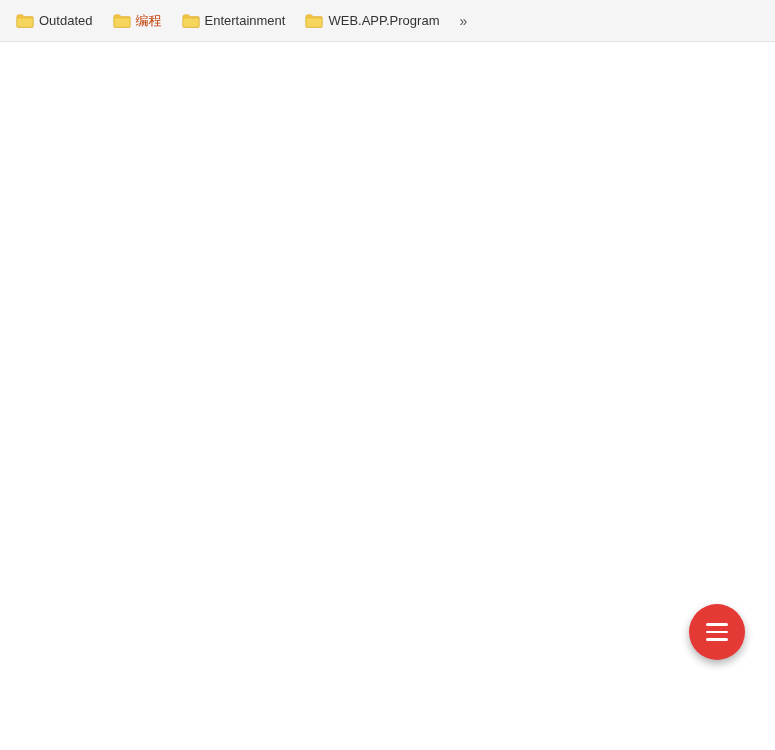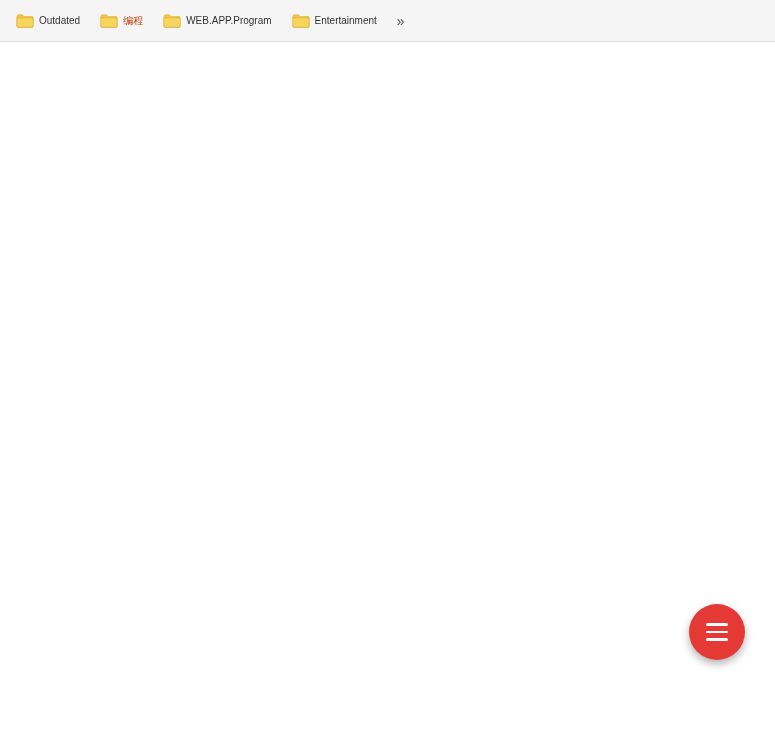--- a/index.html
+++ b/index.html
@@ -47,21 +47,21 @@
       position: relative;
       flex-shrink: 0;
     }
 
     .folder-icon svg {
       width: 18px;
       height: 16px;
     }
 
     .bookmark-label {
-      font-size: 10px;
+      font-size: 13px;
     }
 
     .bookmark-label.chinese {
       color: #c2410c;
     }
 
     .more-button {
       margin-left: 2px;
       padding: 4px 6px;
       font-size: 14px;
@@ -124,28 +124,28 @@
     <path d="M1 3 Q1 1 3 1 L7 1 L9 3 L18 3 Q19 3 19 4.5 L19 14 Q19 15 18 15 L2 15 Q1 15 1 14 Z" fill="#F6C344" stroke="#D4A017" stroke-width="0.5"></path>
     <path d="M1 4.5 L19 4.5 L19 14 Q19 15 18 15 L2 15 Q1 15 1 14 Z" fill="#F6D55C" stroke="#D4A017" stroke-width="0.5"></path>
   </svg></span>
       <span class="bookmark-label chinese">编程</span>
     </div>
     <div class="bookmark-item">
       <span class="folder-icon"><svg viewBox="0 0 20 16" xmlns="http://www.w3.org/2000/svg">
     <path d="M1 3 Q1 1 3 1 L7 1 L9 3 L18 3 Q19 3 19 4.5 L19 14 Q19 15 18 15 L2 15 Q1 15 1 14 Z" fill="#F6C344" stroke="#D4A017" stroke-width="0.5"></path>
     <path d="M1 4.5 L19 4.5 L19 14 Q19 15 18 15 L2 15 Q1 15 1 14 Z" fill="#F6D55C" stroke="#D4A017" stroke-width="0.5"></path>
   </svg></span>
-      <span class="bookmark-label">WEB.APP.Program</span>
+      <span class="bookmark-label">Entertainment</span>
     </div>
     <div class="bookmark-item">
       <span class="folder-icon"><svg viewBox="0 0 20 16" xmlns="http://www.w3.org/2000/svg">
     <path d="M1 3 Q1 1 3 1 L7 1 L9 3 L18 3 Q19 3 19 4.5 L19 14 Q19 15 18 15 L2 15 Q1 15 1 14 Z" fill="#F6C344" stroke="#D4A017" stroke-width="0.5"></path>
     <path d="M1 4.5 L19 4.5 L19 14 Q19 15 18 15 L2 15 Q1 15 1 14 Z" fill="#F6D55C" stroke="#D4A017" stroke-width="0.5"></path>
   </svg></span>
-      <span class="bookmark-label">Entertainment</span>
+      <span class="bookmark-label">WEB.APP.Program</span>
     </div>
     <div class="more-button">»</div>
   </div>
 
 <div id="main-content">
   <div id="fab-button">
     <div class="hamburger-lines">
       <div class="hamburger-line"></div>
       <div class="hamburger-line"></div>
       <div class="hamburger-line"></div>

